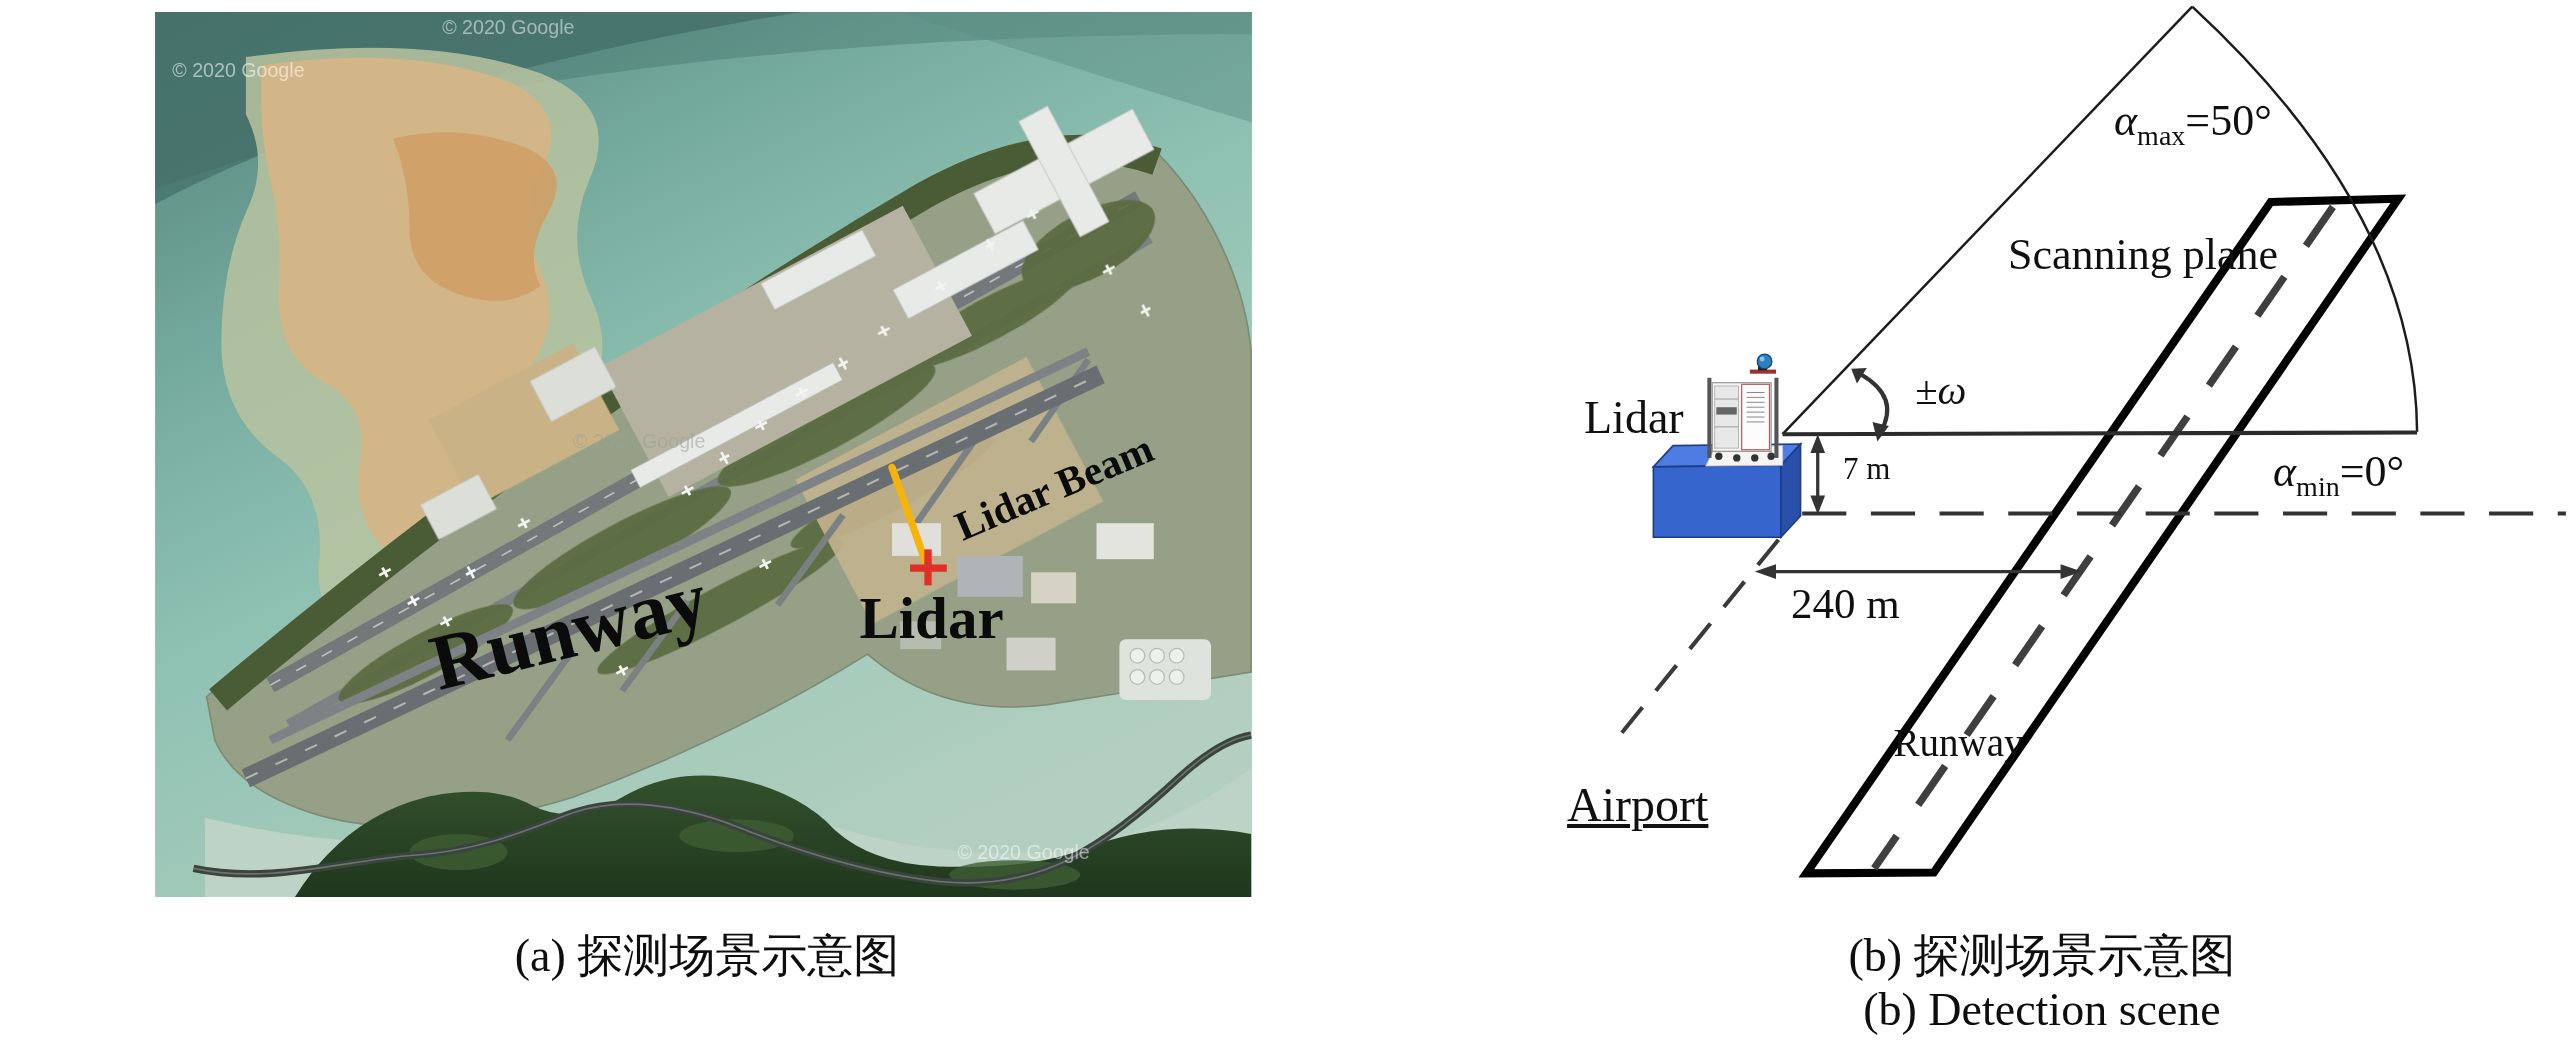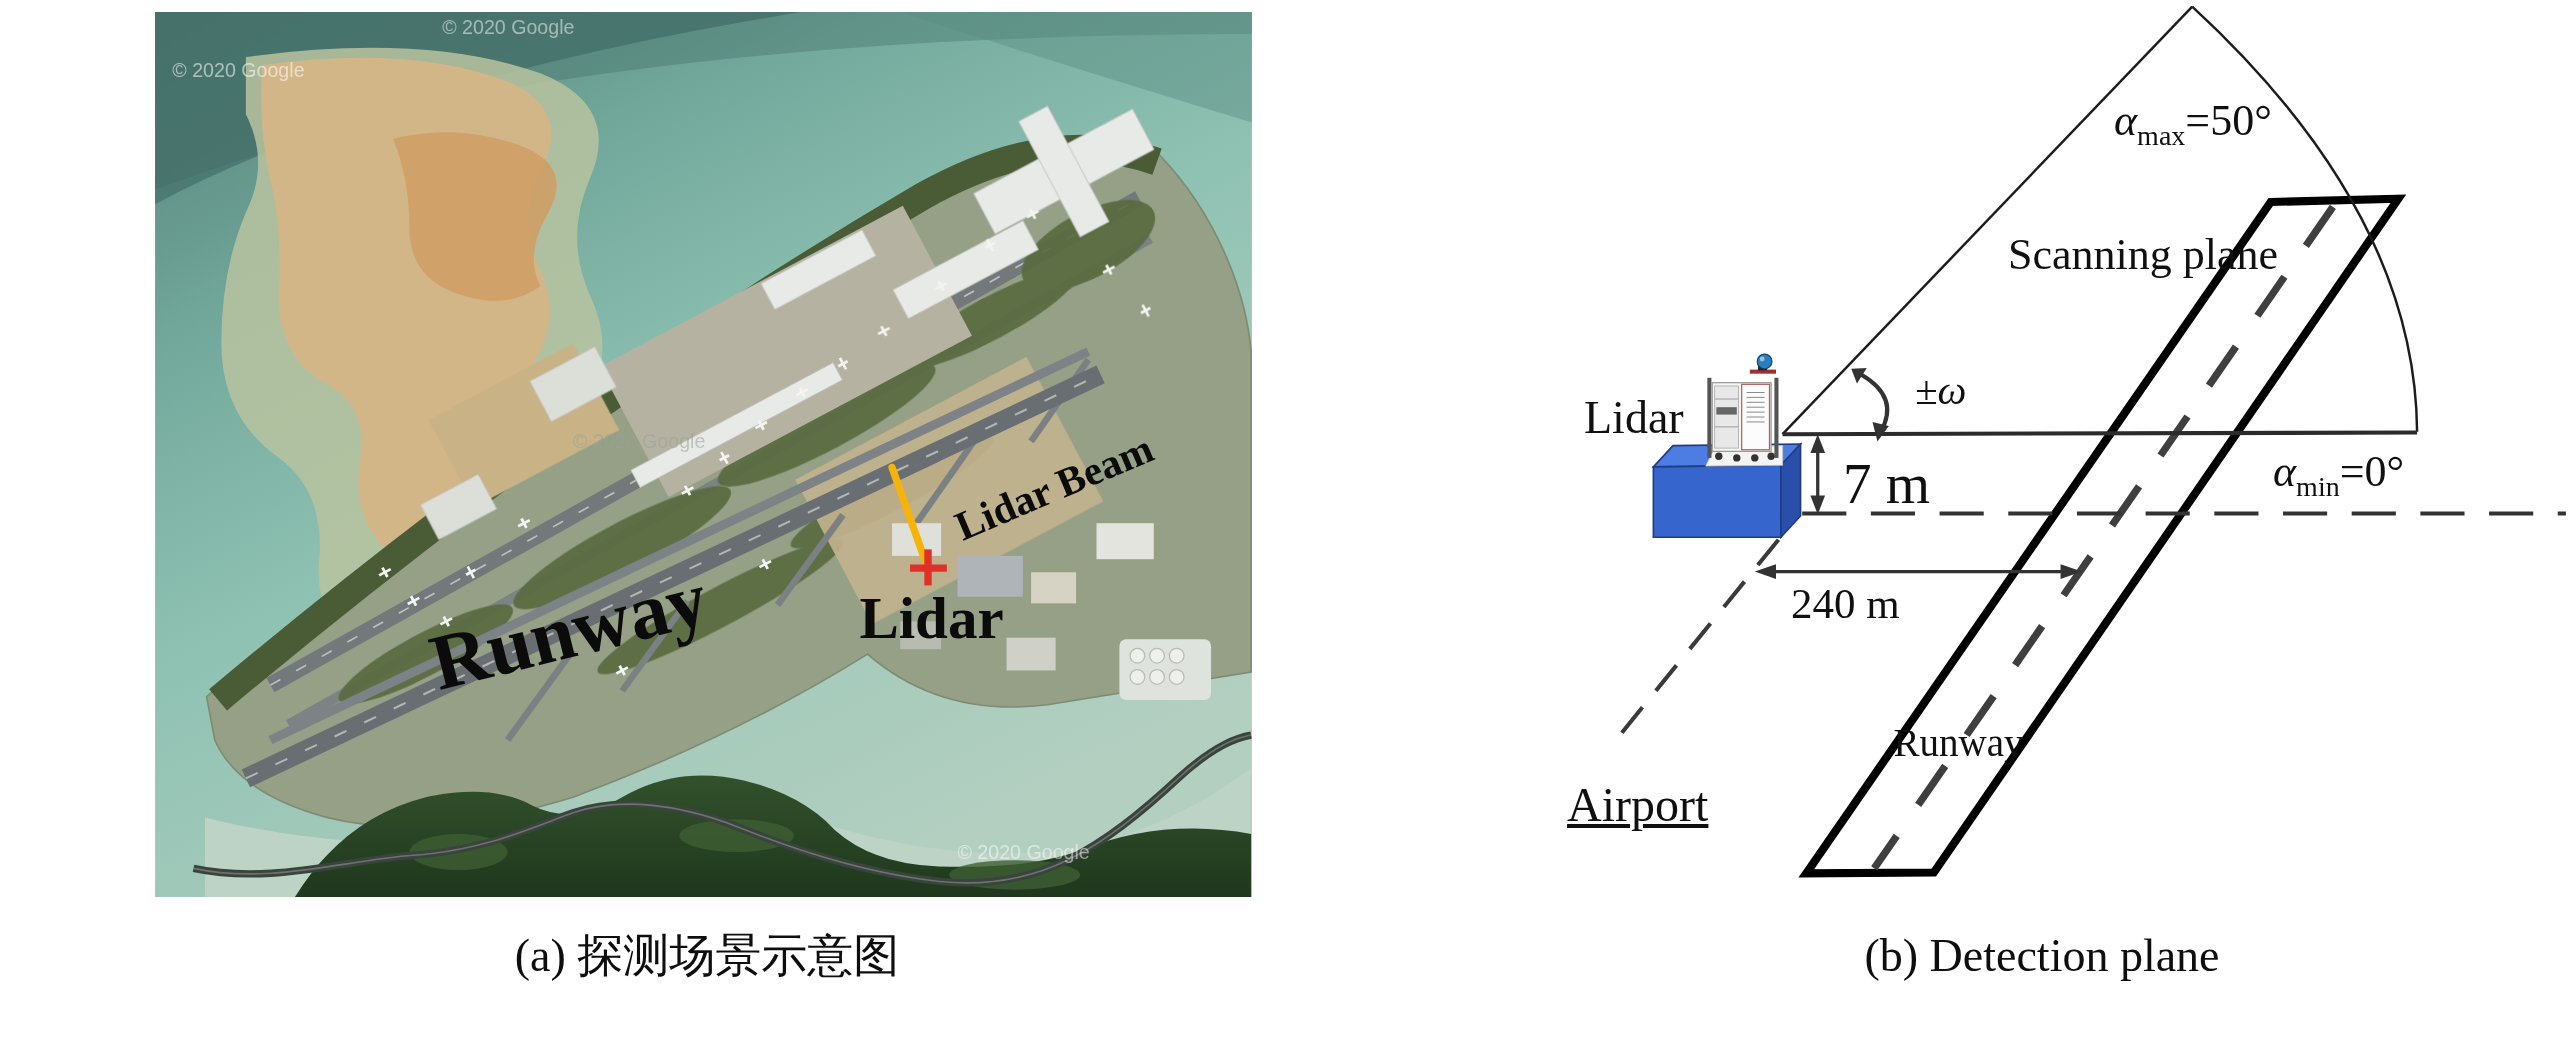--- a/index.html
+++ b/index.html
@@ -257,27 +257,28 @@
     
     <div class="serif-label dlabel" style="left:47px;top:391px;font-size:46px;">Lidar</div>
     <div class="serif-label dlabel" style="left:463px;top:229px;margin-left:8px;">Scanning plane</div>
     <div class="serif-label" style="left:577px;top:95px;font-size:44px;">
       <span class="it">α</span><sub>max</sub><span>=50°</span>
     </div>
     <div class="serif-label" style="left:712px;top:446px;font-size:44px;margin-left:24px;">
       <span class="it">α</span><sub>min</sub><span>=0°</span>
     </div>
     <div class="serif-label it" style="left:378px;top:366px;font-size:41px;">±ω</div>
-    <div class="serif-label" style="left:306px;top:451px;font-size:57px;">7 m</div>
+    <div class="serif-label" style="left:306px;top:451px;font-size:31px;">7 m</div>
     <div class="serif-label" style="left:254px;top:579px;font-size:43px;">240 m</div>
     <div class="serif-label" style="left:348px;top:720px;width:147px;text-align:center;font-size:39px;">Runway</div>
     <div class="serif-label" style="left:20.4px;top:777px;width:151px;text-align:right;font-size:48px;text-decoration:underline;">Airport</div>
   </div>
 
   <div class="caption" style="left:421px;top:929px;">
     <div>(a) 探测场景示意图</div>
   </div>
   <div class="caption" style="left:1756px;top:929px;">
-    <div>(b) Detection plane</div>
+    <div>(b) 探测场景示意图</div>
+    <div>(b) Detection scene</div>
   </div>
 
 </div>
 
 
 </body></html>

